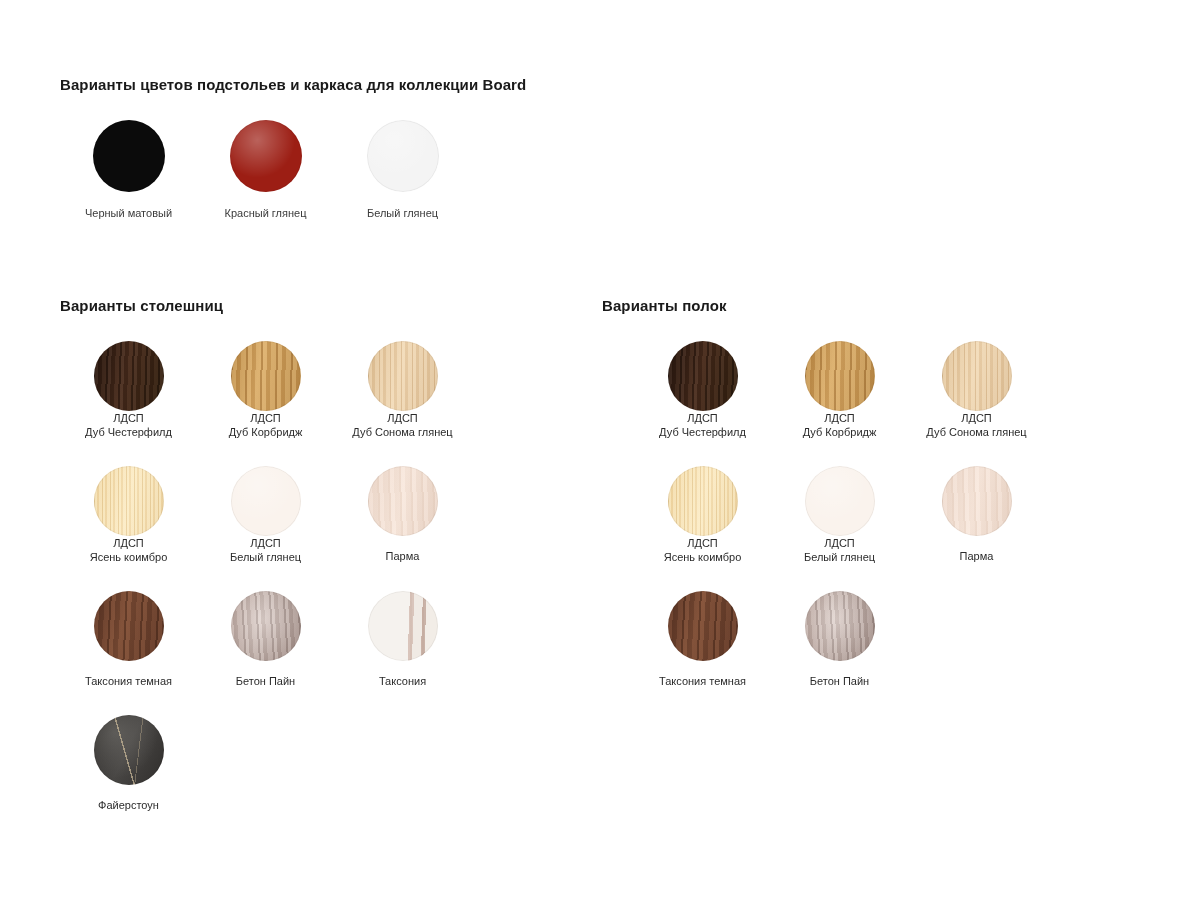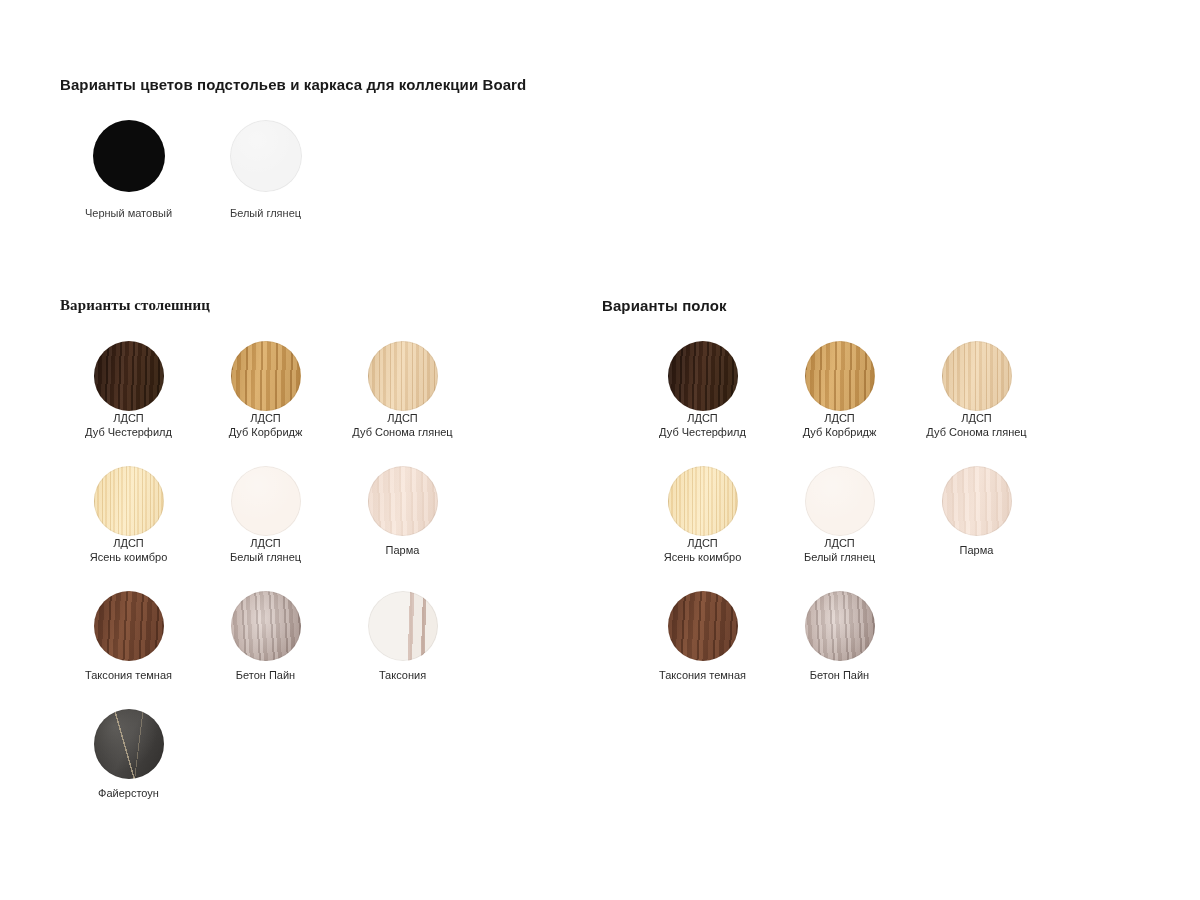--- a/index.html
+++ b/index.html
@@ -15,21 +15,21 @@
 
   .section-title {
     font-size: 15px;
     font-weight: bold;
     color: #1a1a1a;
     letter-spacing: 0.1px;
     white-space: nowrap;
   }
 
   #frame-title { position: absolute; left: 60px; top: 76px; }
-  #tabletops-title { position: absolute; left: 60px; top: 297px; font-family: Liberation Serif, serif; }
+  #tabletops-title { position: absolute; left: 60px; top: 297px; }
   #shelves-title { position: absolute; left: 602px; top: 297px; }
 
   .grid { position: absolute; display: grid; grid-template-columns: repeat(3, 137px); }
 
   #frame-grid { left: 60px; top: 120px; row-gap: 18px; }
   #tabletops-grid { left: 60px; top: 341px; row-gap: 27px; }
   #shelves-grid { left: 634px; top: 341px; row-gap: 27px; }
 
   .swatch-cell {
     width: 137px;
@@ -49,21 +49,21 @@
 
   .label {
     margin-top: 0;
     font-size: 11px;
     line-height: 14px;
     text-align: center;
     color: #2b2b2b;
     white-space: nowrap;
   }
   .label .sub { display: block; }
-  .label.single { margin-top: 7px; }
+  .label.single { margin-top: 13px; }
 
   #frame-grid .label { margin-top: 14px; color: #3a3a3a; text-align: center; }
 
   .edge-ring {
     position: absolute; inset: 0;
     border-radius: 50%;
     box-shadow: inset 0 0 0 1px rgba(0,0,0,0.05);
   }
 </style>
 </head>
@@ -73,20 +73,26 @@
 
   <div class="section-title" id="frame-title">Варианты цветов подстольев и каркаса для коллекции Board</div>
   <div class="grid" id="frame-grid">
       <div class="swatch-cell">
         <div class="swatch" style="background:#0b0b0b;">
           <div class="edge-ring"></div>
         </div>
         <div class="label single"><span>Черный матовый</span></div>
       </div>
       <div class="swatch-cell">
+        <div class="swatch" style="background:radial-gradient(circle at 38% 28%, rgba(255,255,255,0.30), rgba(255,255,255,0) 55%),#9c1e14;">
+          <div class="edge-ring"></div>
+        </div>
+        <div class="label single"><span>Красный глянец</span></div>
+      </div>
+      <div class="swatch-cell">
         <div class="swatch" style="background:radial-gradient(circle at 38% 28%, rgba(255,255,255,0.30), rgba(255,255,255,0) 55%),#f4f4f4;">
           <div class="edge-ring"></div>
         </div>
         <div class="label single"><span>Белый глянец</span></div>
       </div>
     </div>
 
   <div class="section-title" id="tabletops-title">Варианты столешниц</div>
   <div class="grid" id="tabletops-grid">
       <div class="swatch-cell">

